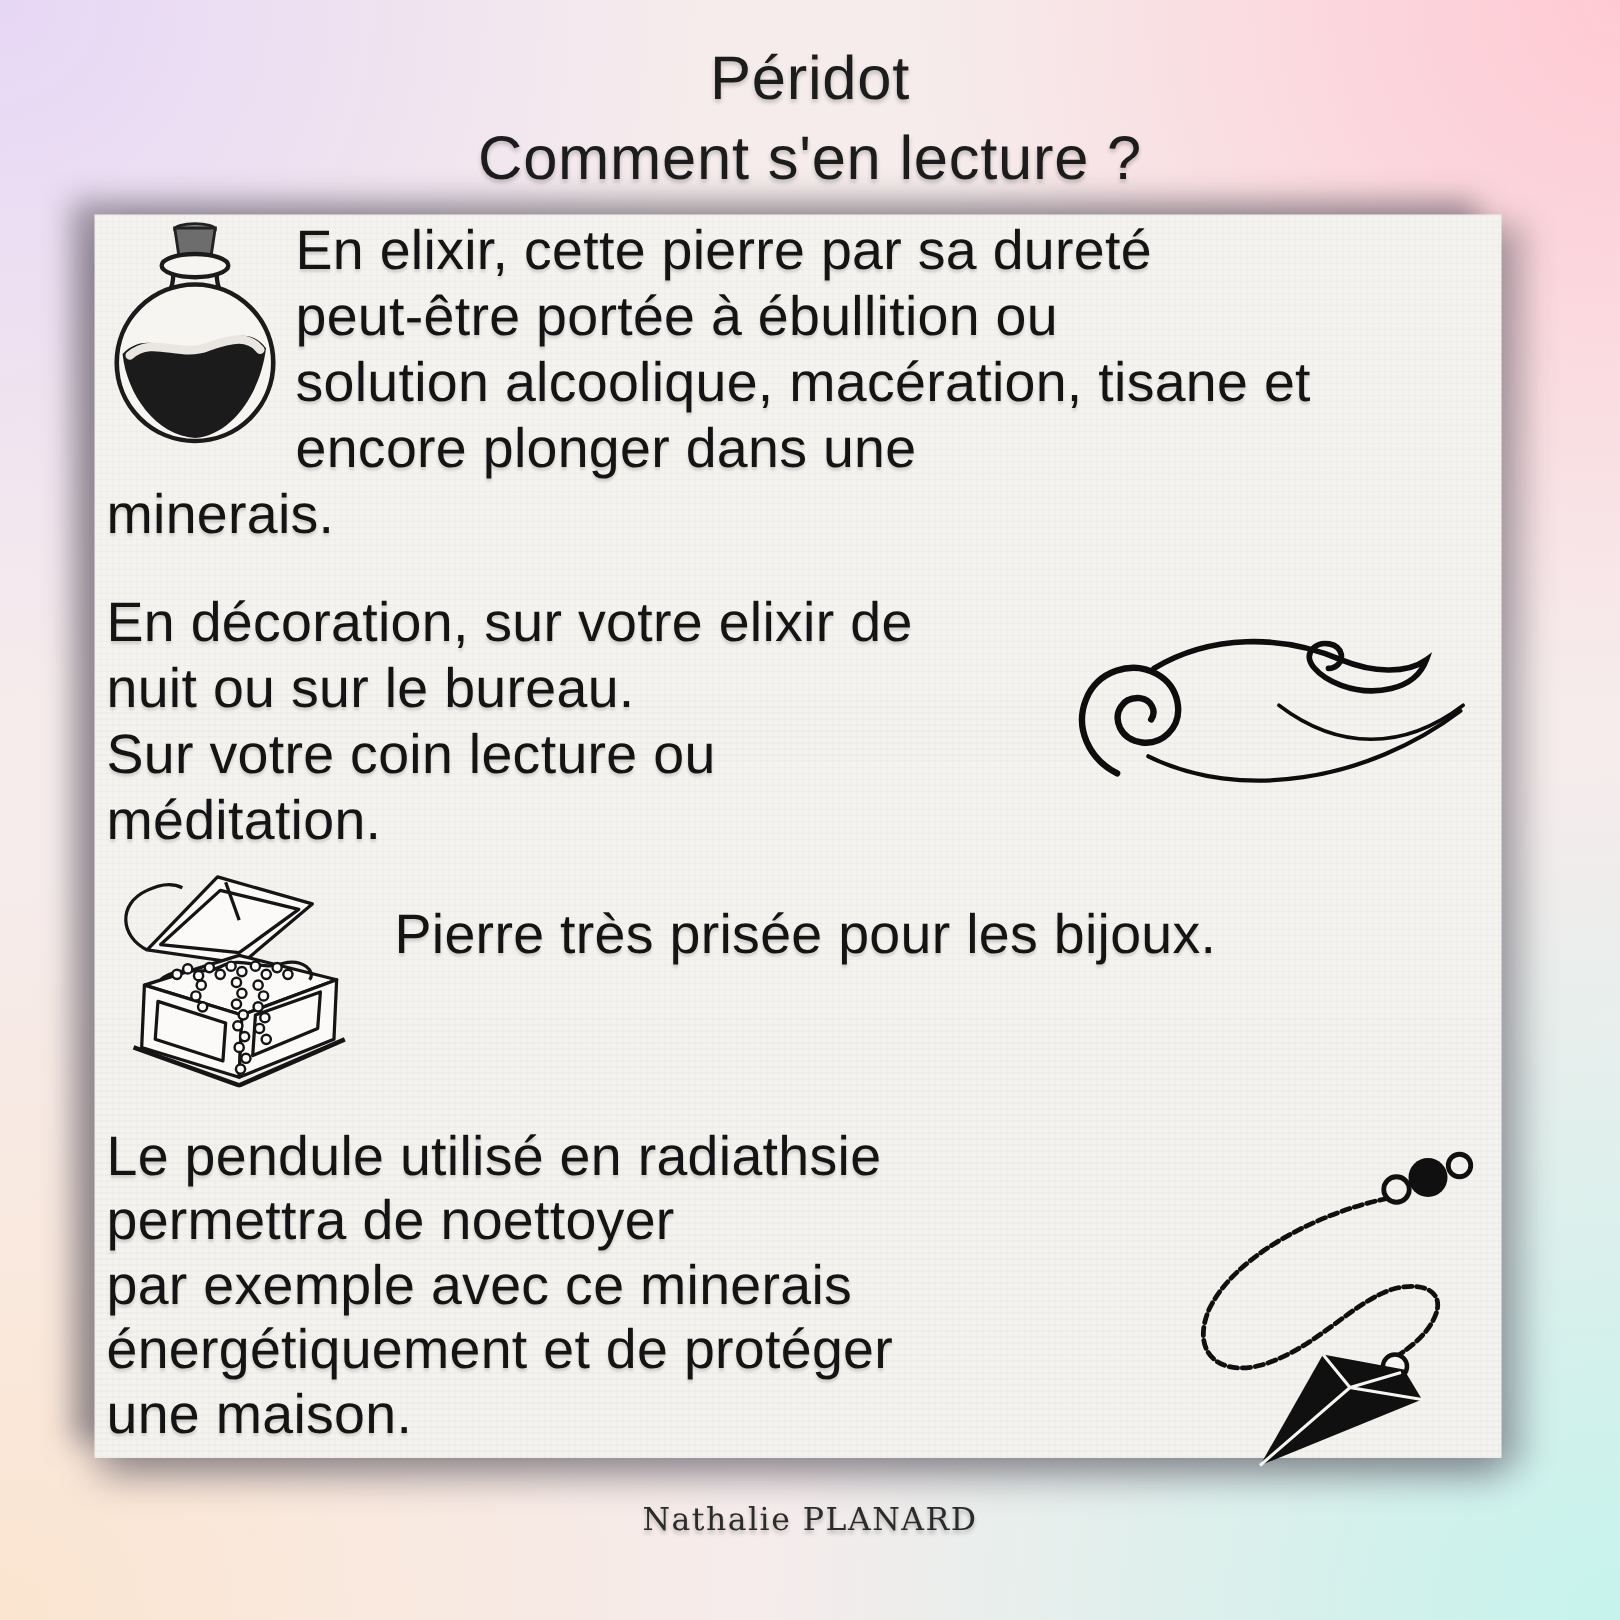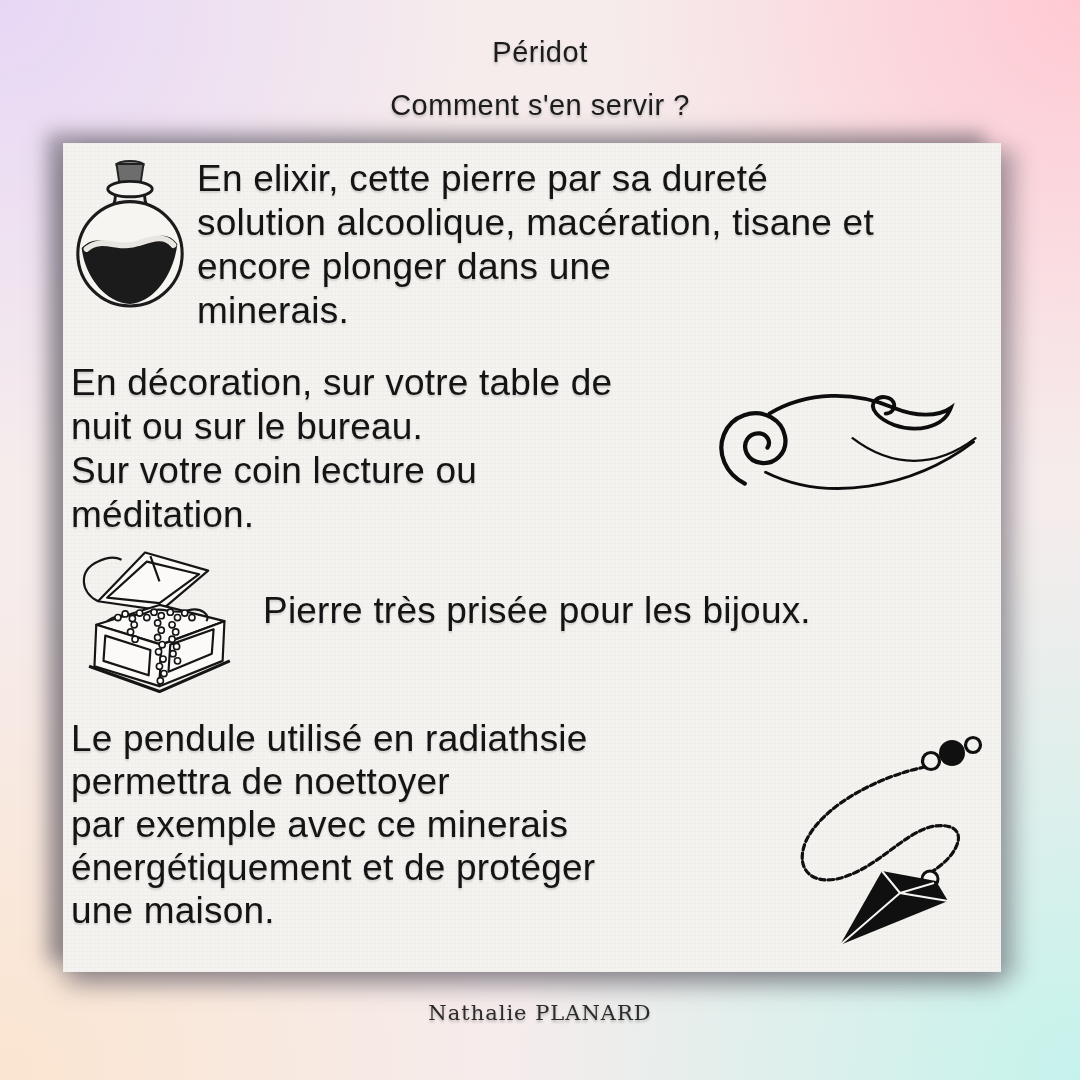--- a/index.html
+++ b/index.html
@@ -11,98 +11,99 @@
     background-color:#f6ecec;
     background-image:
       radial-gradient(62% 62% at 0% 0%,   #e7d7f6 0%, rgba(231,215,246,0) 70%),
       radial-gradient(62% 62% at 100% 0%, #ffc9d3 0%, rgba(255,201,211,0) 70%),
       radial-gradient(66% 66% at 0% 100%, #fbe5d0 0%, rgba(251,229,208,0) 70%),
       radial-gradient(72% 72% at 100% 100%, #c5f3ec 0%, rgba(197,243,236,0) 74%);
   }
   .title{
     position:absolute;top:26px;left:0;width:100%;
     text-align:center;color:#1c1c1c;
-    font-size:29px;font-weight:500;line-height:53px;letter-spacing:.5px;
+    font-size:41px;font-weight:500;line-height:53px;letter-spacing:.5px;
     text-shadow:0 2px 3px rgba(0,0,0,.22);
   }
   .card{
     position:absolute;left:63px;top:143px;width:938px;height:829px;
-    box-sizing:border-box;padding:14px 6px 0 8px;
+    box-sizing:border-box;padding:2px 6px 0 8px;
     background-color:#f5f3f0;
     background-image:
       repeating-linear-gradient(0deg, rgba(0,0,0,.02) 0 1px, rgba(255,255,255,0) 1px 4px),
       repeating-linear-gradient(90deg, rgba(0,0,0,.013) 0 1px, rgba(255,255,255,0) 1px 4px);
     box-shadow:
       -16px -10px 18px rgba(84,78,90,.52),
       0 14px 22px rgba(84,78,90,.42),
       16px 6px 20px rgba(84,78,90,.32);
     color:#141414;
   }
   .p{font-size:37px;line-height:44px;font-weight:500;letter-spacing:.2px;
      text-shadow:0 2px 2px rgba(0,0,0,.15);}
   .p .line{white-space:nowrap;}
   .float-icon{float:left;display:block;}
   .bottle{width:114px;height:150px;margin:2px 10px 2px 2px;}
   .chest{width:176px;height:150px;margin:0 16px 0 0;}
   .p1{margin-top:0;}
   .p2{margin-top:28px;position:relative;}
   .swirl{position:absolute;right:14px;top:28px;width:272px;height:104px;}
   .p3{margin-top:6px;display:flow-root;height:152px;}
-  .p3 .chest-line{margin-top:46px;}
+  .p3 .chest-line{margin-top:26px;}
   .p4{margin-top:22px;position:relative;line-height:43px;}
   .pendulum{position:absolute;right:6px;bottom:-16px;width:205px;height:225px;}
   .footer{
     position:absolute;left:0;top:994px;width:100%;text-align:center;
     font-family:"DejaVu Serif", serif;color:#2b2b2b;
     font-size:21px;line-height:38px;letter-spacing:1px;
     text-shadow:0 2px 3px rgba(0,0,0,.25);
   }
   svg{display:block;width:100%;height:100%;}
 </style>
 </head>
 <body>
 
 <div class="canvas">
 
   <div class="title">
     <div>Péridot</div>
-    <div>Comment s'en servir ?</div>
+    <div>Comment s'en lecture ?</div>
   </div>
 
   <div class="card">
 
     <div class="p p1">
       <span class="float-icon bottle">
         <svg viewBox="0 0 118 155" xmlns="http://www.w3.org/2000/svg">
           <ellipse cx="59" cy="6" rx="14" ry="4" fill="#8a8a8a" stroke="#222" stroke-width="2"></ellipse>
           <path d="M45,5 L73,5 L70,25 L48,25 Z" fill="#6d6d6d" stroke="#222" stroke-width="2"></path>
           <ellipse cx="59" cy="31" rx="23" ry="8" fill="#f7f5f2" stroke="#1b1b1b" stroke-width="3"></ellipse>
           <path d="M44,37 C44,47 40,53 34,59" fill="none" stroke="#1b1b1b" stroke-width="3"></path>
           <path d="M74,37 C74,47 78,53 84,59" fill="none" stroke="#1b1b1b" stroke-width="3"></path>
           <circle cx="59" cy="98" r="54" fill="#f7f5f2" stroke="#1b1b1b" stroke-width="3.2"></circle>
           <path d="M9,92 C26,74 44,94 66,86 C84,80 98,74 108,88 C104,120 84,148 59,150 C32,148 12,120 9,92 Z" fill="#1b1b1b"></path>
           <path d="M14,93 C30,79 48,95 68,87 C85,81 96,79 104,89" fill="none" stroke="#e9e6e1" stroke-width="6" stroke-linecap="round"></path>
         </svg>
       </span>
       <div class="line">En elixir, cette pierre par sa dureté</div>
+      <div class="line">peut-être portée à ébullition ou</div>
       <div class="line">solution alcoolique, macération, tisane et</div>
       <div class="line">encore plonger dans une</div>
       <div class="line">minerais.</div>
     </div>
 
     <div class="p p2">
       <span class="swirl">
         <svg viewBox="0 0 280 110" xmlns="http://www.w3.org/2000/svg" fill="none" stroke="#0d0d0d" stroke-linecap="round">
           <path d="M34,100 C14,90 4,68 12,48 C20,28 44,20 62,30 C78,39 82,60 70,72 C60,82 42,80 36,68 C31,57 38,46 50,47 C58,48 62,56 58,62" stroke-width="4.5"></path>
           <path d="M60,26 C100,2 150,2 192,20 C214,29 238,30 252,20 C244,42 214,46 192,38 C176,32 164,20 172,12 C178,6 190,8 192,16 C193,22 188,26 183,26" stroke-width="4"></path>
           <path d="M56,88 C120,120 210,106 276,56" stroke-width="3"></path>
           <path d="M148,52 C190,84 236,84 278,52" stroke-width="2.5"></path>
         </svg>
       </span>
-      <div class="line">En décoration, sur votre table de</div>
+      <div class="line">En décoration, sur votre elixir de</div>
       <div class="line">nuit ou sur le bureau.</div>
       <div class="line">Sur votre coin lecture ou</div>
       <div class="line">méditation.</div>
     </div>
 
     <div class="p p3">
       <span class="float-icon chest">
         <svg viewBox="0 0 195 165" xmlns="http://www.w3.org/2000/svg" stroke="#151515" stroke-width="2.4" fill="none" stroke-linejoin="round">
           <path d="M30,64 C10,54 8,30 30,20 C38,16 48,14 56,18"></path>
           <path d="M30,64 L82,10 L152,30 L100,74 Z" fill="#fbfaf8"></path>

